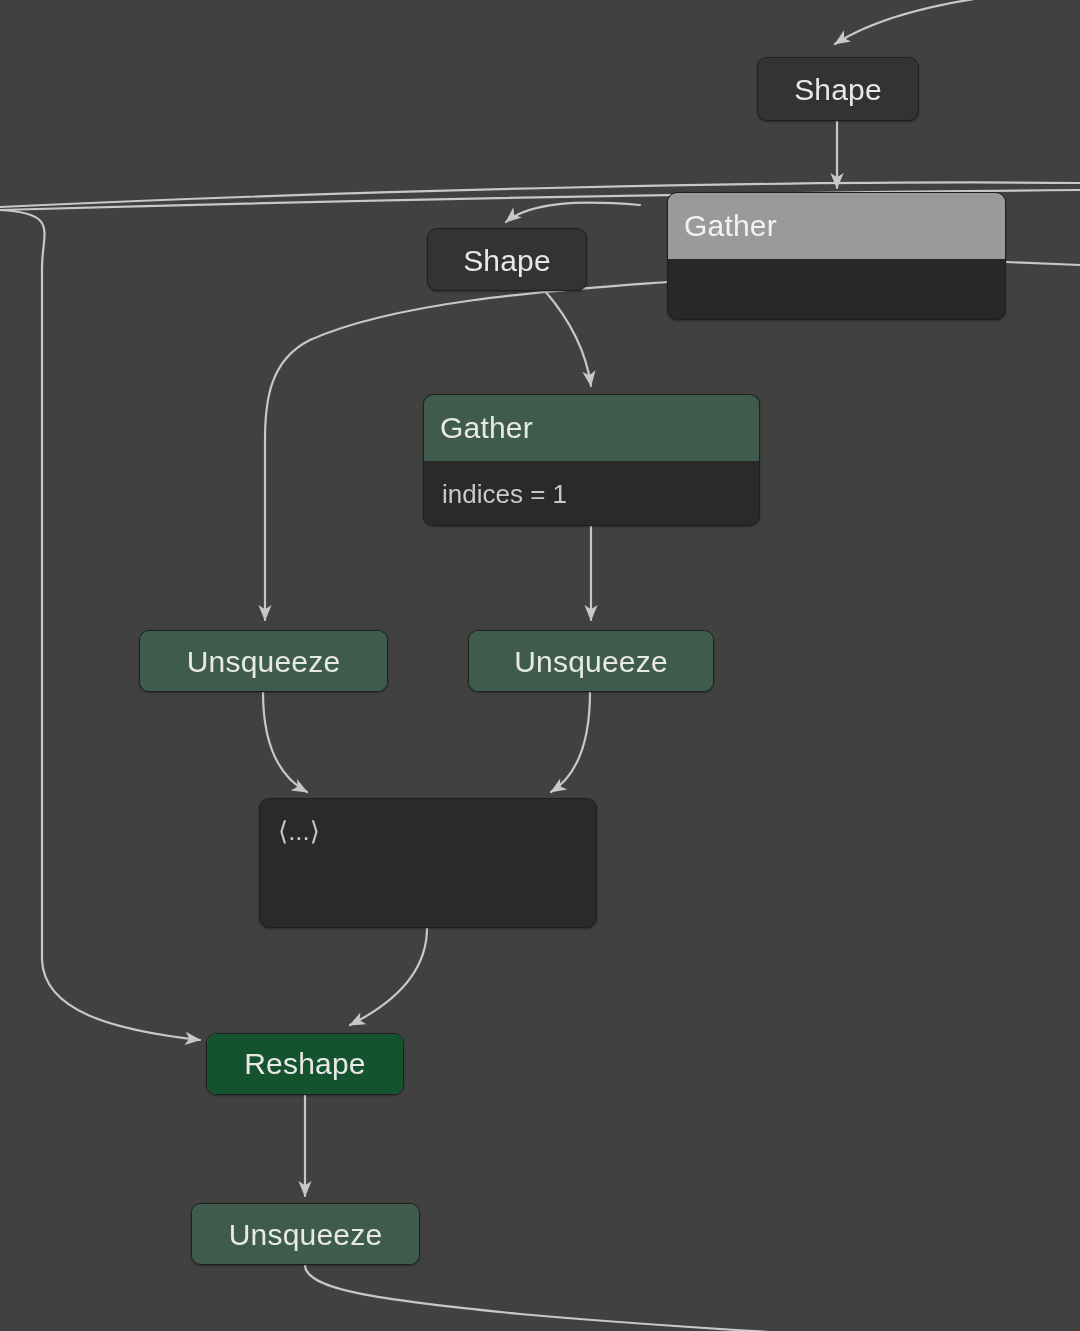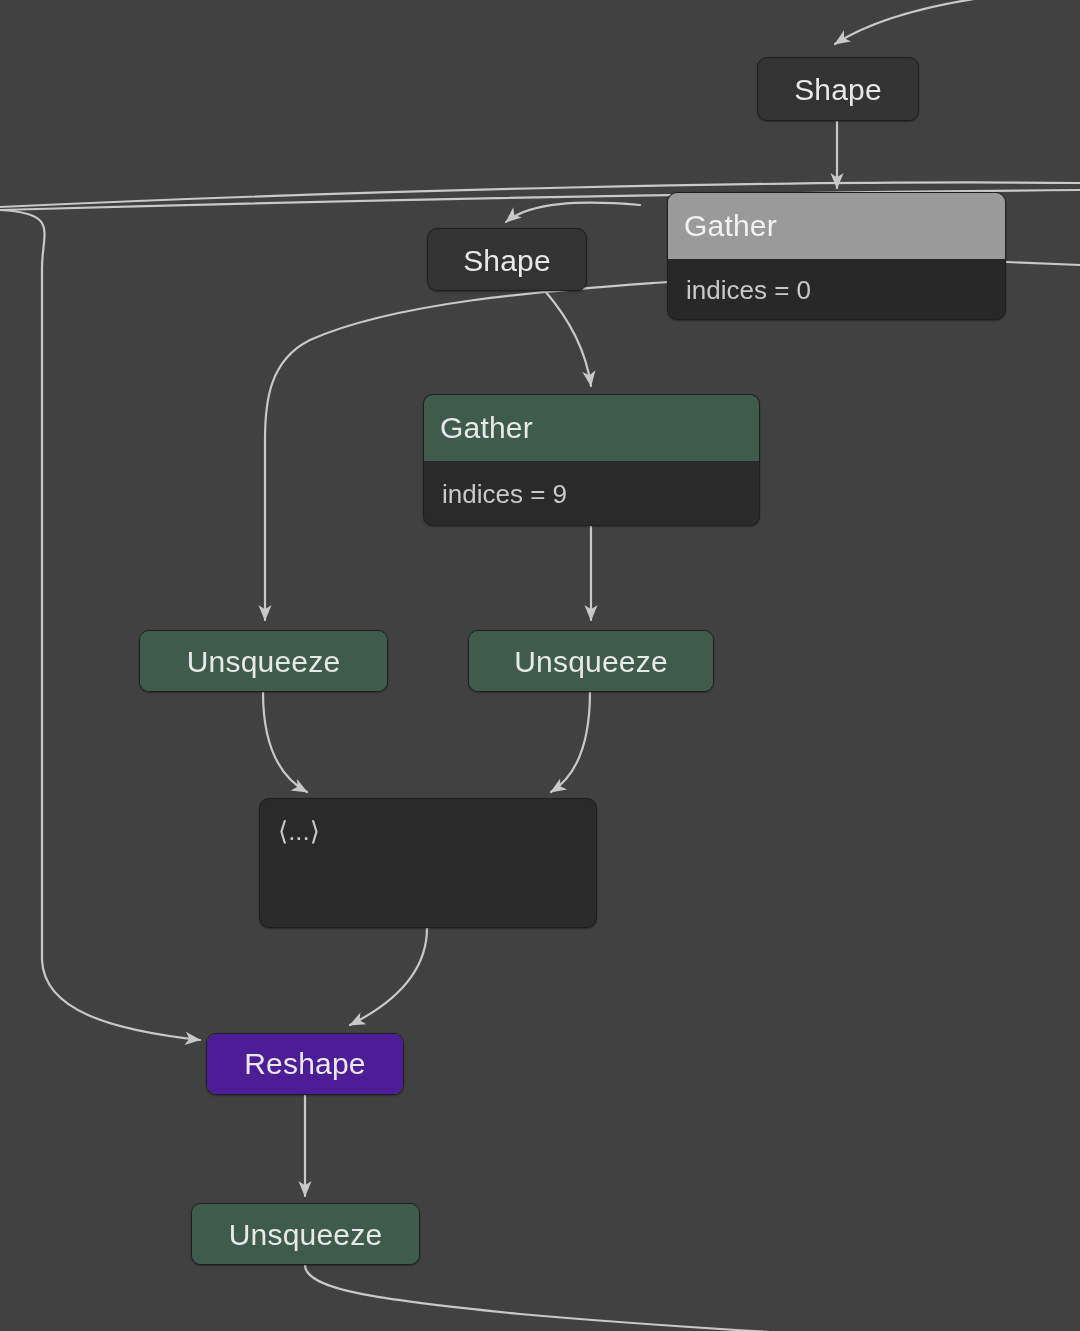--- a/index.html
+++ b/index.html
@@ -88,39 +88,38 @@
         <path d="M 305 1265 C 305 1290 380 1300 520 1314 C 700 1330 900 1340 1080 1348" fill="none" stroke="#c8c8c8" stroke-width="2.2" stroke-linecap="round"></path>
       </g>
   </svg>
 
   <div id="node-group">
       <div class="node simple" style="left: 757px; top: 57px; width: 162px; height: 64px; background: rgb(43, 43, 43);">
         <div class="hdr" style="background: rgb(51, 51, 51); height: 64px;">Shape</div>
       </div>
       <div class="node selected" style="left: 667px; top: 192px; width: 339px; height: 128px; background: rgb(40, 40, 40);">
         <div class="hdr" style="background: rgb(154, 154, 154); height: 66px;">Gather</div>
-        <div class="attr" style="background: rgb(40, 40, 40); height: 62px;">indices = 0</div>
       </div>
       <div class="node simple" style="left: 427px; top: 228px; width: 160px; height: 63px; background: rgb(43, 43, 43);">
         <div class="hdr" style="background: rgb(51, 51, 51); height: 63px;">Shape</div>
       </div>
       <div class="node" style="left: 423px; top: 394px; width: 337px; height: 132px; background: rgb(42, 42, 42);">
         <div class="hdr" style="background: rgb(62, 91, 75); height: 66px;">Gather</div>
-        <div class="attr" style="background: rgb(42, 42, 42); height: 66px;">indices = 9</div>
+        <div class="attr" style="background: rgb(42, 42, 42); height: 66px;">indices = 1</div>
       </div>
       <div class="node simple" style="left: 139px; top: 630px; width: 249px; height: 62px; background: rgb(62, 91, 75);">
         <div class="hdr" style="background: rgb(62, 91, 75); height: 62px;">Unsqueeze</div>
       </div>
       <div class="node simple" style="left: 468px; top: 630px; width: 246px; height: 62px; background: rgb(62, 91, 75);">
         <div class="hdr" style="background: rgb(62, 91, 75); height: 62px;">Unsqueeze</div>
       </div>
       <div class="node" style="left: 259px; top: 798px; width: 338px; height: 130px; background: rgb(42, 42, 42);">
         <div class="attr" style="background: rgb(42, 42, 42); height: 64px;">⟨...⟩</div>
       </div>
       <div class="node simple" style="left: 206px; top: 1033px; width: 198px; height: 62px; background: rgb(109, 90, 80);">
-        <div class="hdr" style="background: #4c1d95; height: 60px;">Reshape</div>
+        <div class="hdr" style="background: #14532d; height: 60px;">Reshape</div>
       </div>
       <div class="node simple" style="left: 191px; top: 1203px; width: 229px; height: 62px; background: rgb(62, 91, 75);">
         <div class="hdr" style="background: rgb(62, 91, 75); height: 62px;">Unsqueeze</div>
       </div>
     </div>
 
 </div>
 
 </body></html>

